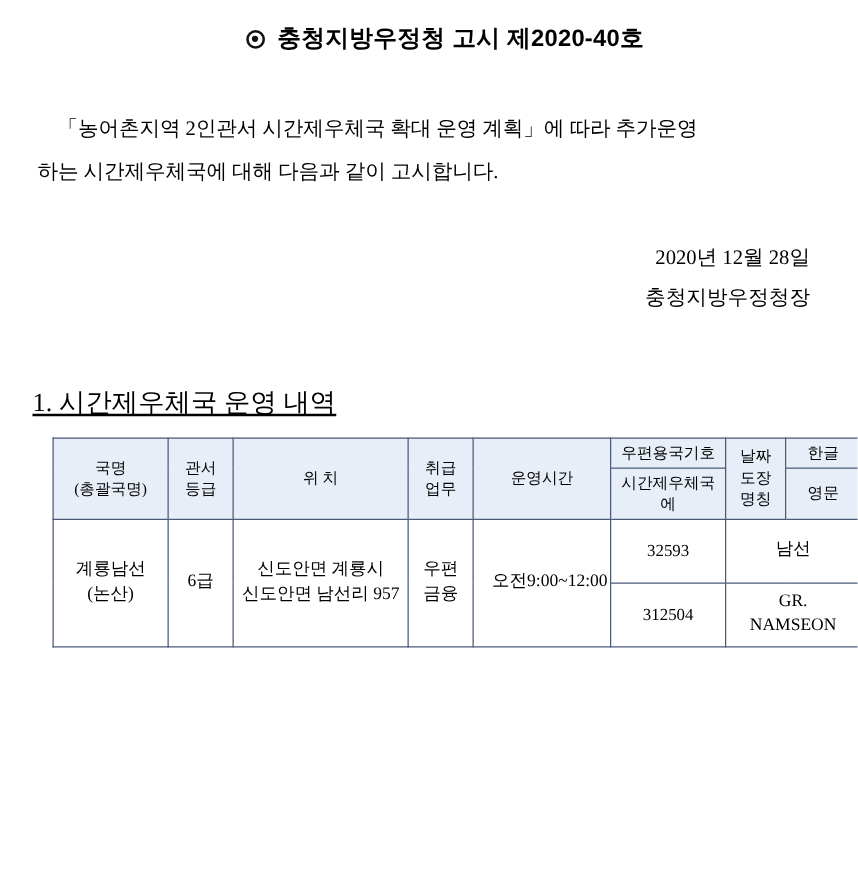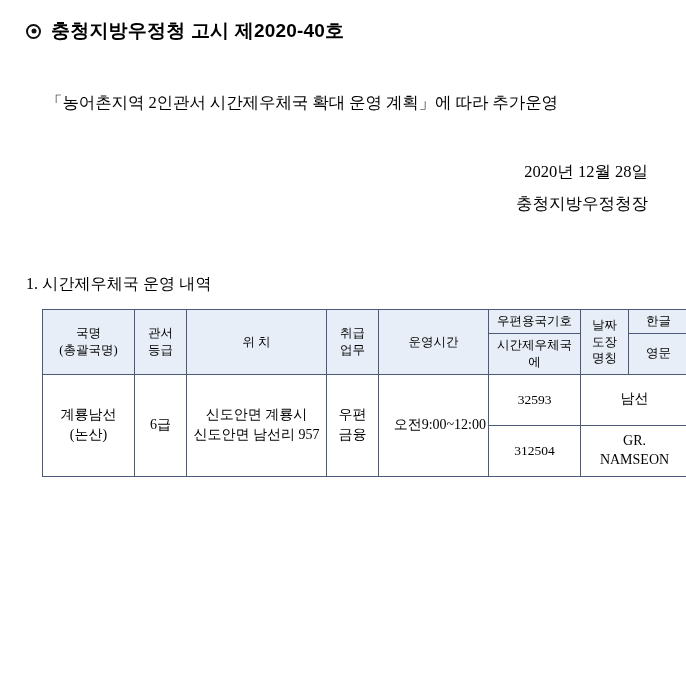--- a/index.html
+++ b/index.html
@@ -21,20 +21,21 @@
     height: 700px;
     padding: 0;
     box-sizing: border-box;
   }
 
   
   .title-row {
     display: flex;
     align-items: center;
     margin: 18px 0 0 26px;
+    justify-content: center;
   }
   .bullet-icon {
     width: 15px;
     height: 15px;
     border-radius: 50%;
     border: 2px solid #111;
     box-sizing: border-box;
     position: relative;
     margin-right: 10px;
     flex: 0 0 auto;
@@ -72,22 +73,23 @@
     margin-top: 36px;
     margin-right: 38px;
     text-align: right;
     font-size: 16.5px;
     line-height: 1.95;
   }
 
   
   .section-heading {
     margin: 54px 0 14px 26px;
-    font-size: 16px;
+    font-size: 21px;
     letter-spacing: 0.1px;
+    text-decoration: underline;
   }
 
   
   .table-wrap {
     margin-left: 26px;
     margin-right: 26px;
     padding-left: 16px;
   }
   table.doc-table {
     border-collapse: collapse;
@@ -146,20 +148,21 @@
 
 <div class="page">
 
   <div class="title-row">
     <span class="bullet-icon"></span>
     <span class="doc-title">충청지방우정청  고시 제2020-40호</span>
   </div>
 
   <div class="para">
     <div class="indent">「농어촌지역  2인관서  시간제우체국 확대  운영 계획」에 따라 추가운영</div>
+    <div>하는 시간제우체국에 대해 다음과 같이 고시합니다.</div>
   </div>
 
   <div class="right-block">
     <div>2020년  12월  28일</div>
     <div>충청지방우정청장</div>
   </div>
 
   <div class="section-heading">1.  시간제우체국 운영  내역</div>
 
   <div class="table-wrap">

